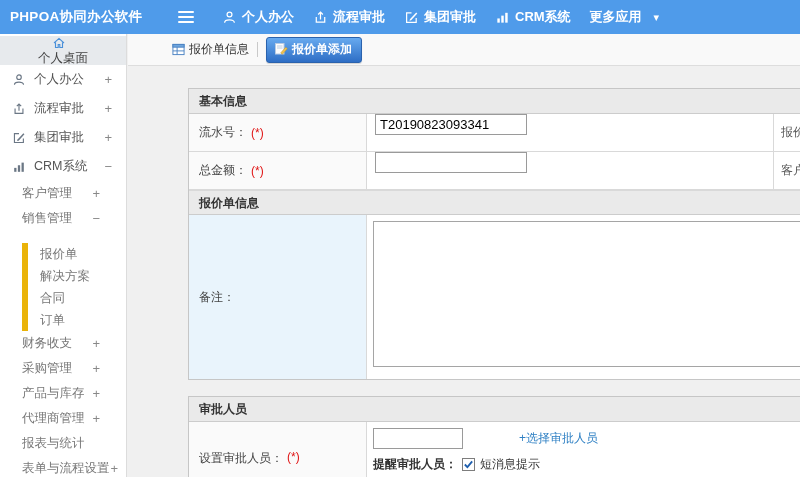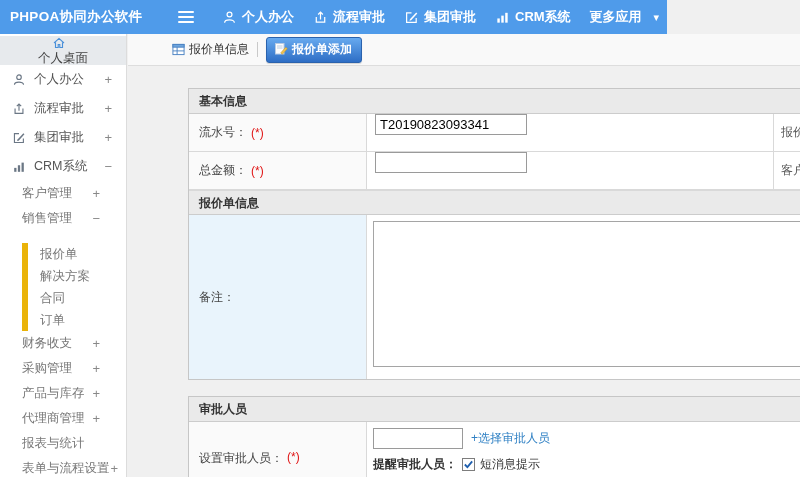--- a/index.html
+++ b/index.html
@@ -8,21 +8,21 @@
     position:relative;
     font-family:"Liberation Sans","DejaVu Sans",sans-serif;
     background:#f0f0f0;
     font-size:12px;
     color:#333;
   }
   svg { display:block; }
 
   
   .topbar {
-    position:absolute; left:0; top:0; width:667px; height:34px;
+    position:absolute; left:0; top:0; width:800px; height:34px;
     background:#4f9bea; color:#fff; display:flex; align-items:center;
   }
   .logo { padding-left:10px; width:122px; font-size:13.5px; font-weight:bold; letter-spacing:.3px; white-space:nowrap; }
   .hamburger { margin-left:52px; cursor:pointer; padding:4px; }
   .hamburger i { display:block; width:16px; height:2px; background:#fff; border-radius:1px; margin:3px 0; }
   .topnav { display:flex; align-items:center; margin-left:24px; }
   .topnav-item {
     display:flex; align-items:center; gap:5px; margin-right:19px;
     font-size:13px; font-weight:bold; cursor:pointer; white-space:nowrap;
   }
@@ -100,21 +100,21 @@
     font-family:"Liberation Sans","DejaVu Sans",sans-serif; font-size:12px; padding:3px;
   }
 
   .section-gap { height:16px; }
 
   .approval-row { height:100px; }
   .cell-label.top { align-items:flex-start; padding-top:28px; }
   .cell-approval { flex:1; padding:6px 0 0 6px; }
   .approver-line { display:flex; align-items:center; gap:8px; }
   .w90 { width:90px; }
-  .link { color:#2f80c4; font-size:12px; cursor:pointer; text-decoration:none; white-space:nowrap; }
+  .link { color:#2f80c4; font-size:12px; cursor:pointer; text-decoration:none; white-space:nowrap;margin-left:48px; }
   .remind-line { display:flex; align-items:center; margin-top:7px; gap:5px; }
   .remind-line b { font-size:12px; color:#333; }
   .checkbox {
     width:13px; height:13px; border:1px solid #7d7d7d; background:#fff;
     display:inline-flex; align-items:center; justify-content:center; cursor:pointer;
   }
 </style>
 </head>
 <body>
 

